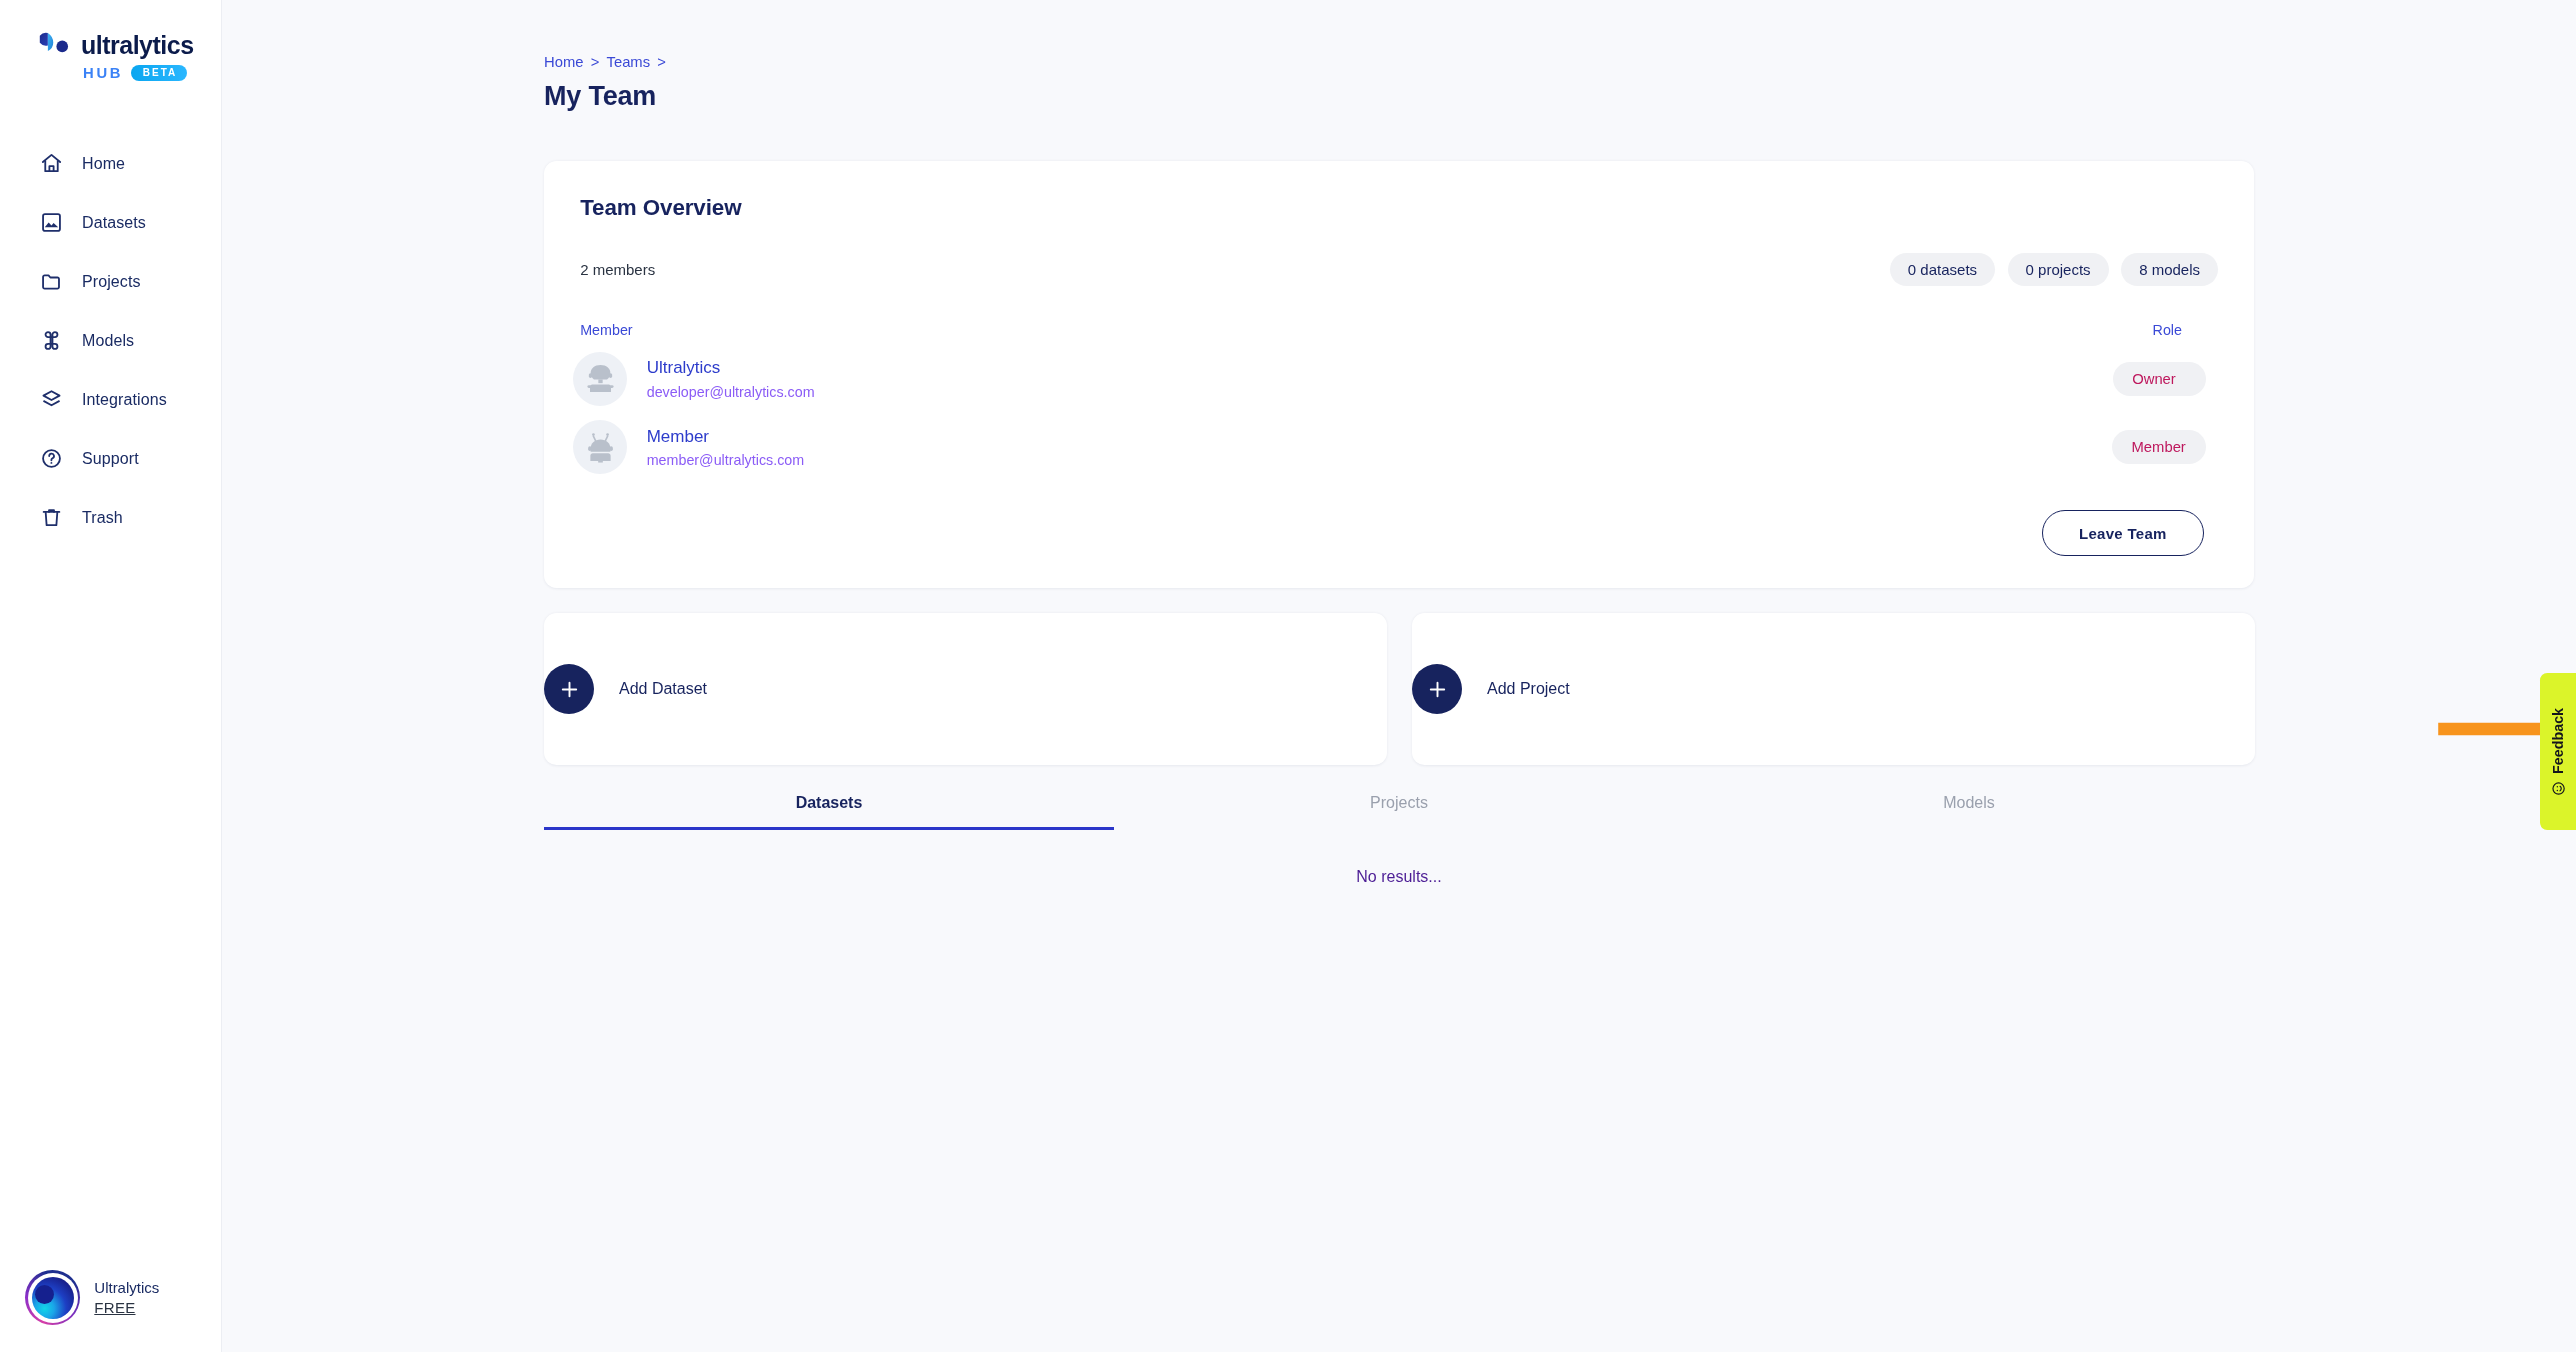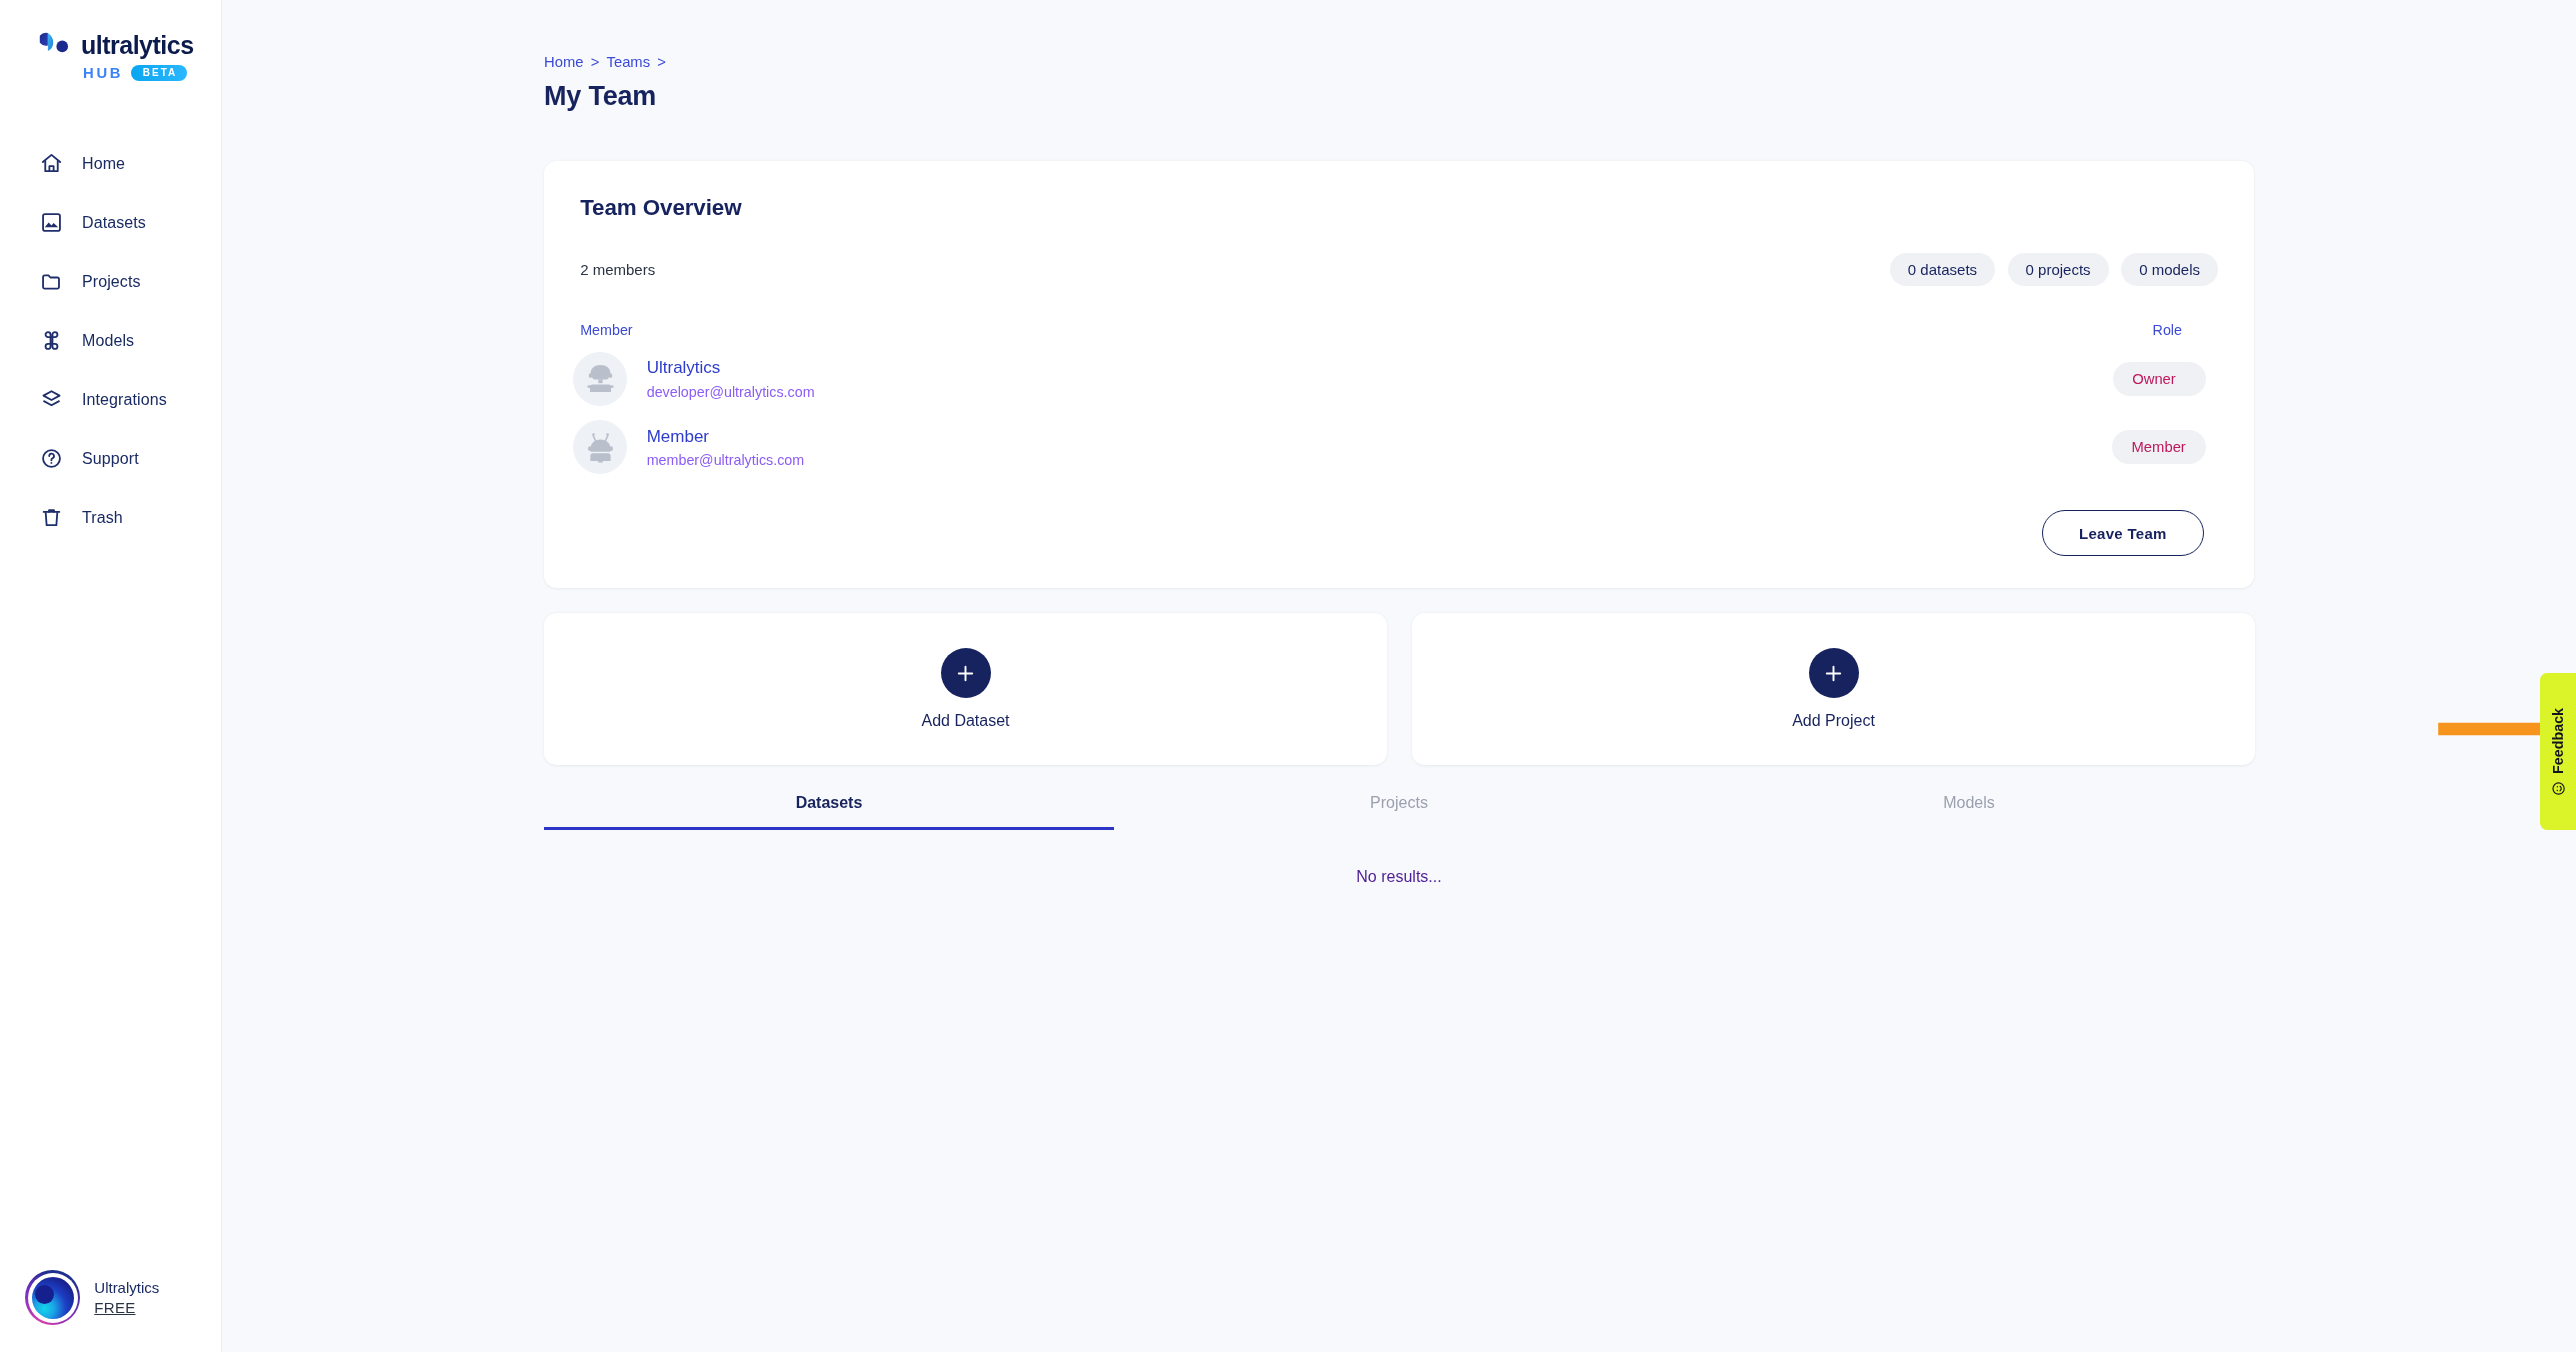--- a/index.html
+++ b/index.html
@@ -127,22 +127,22 @@
 
   .arrow-annot {
     position: absolute; left: 1894px; top: 543px; width: 179px; height: 50px;
     pointer-events: none;
   }
 
   .add-cards { display: flex; gap: 25px; margin-top: 25px; }
   .add-card {
     background: #fff; border-radius: 12.5px; box-shadow: 0 0.9px 2.7px rgba(20,30,70,.07);
     width: 843px; height: 152px;
-    display: flex; flex-direction: column; align-items: center; justify-content: center;
-    gap: 14px; cursor: pointer;
+    display: flex; flex-direction: row; align-items: center; 
+    gap: 25px; cursor: pointer;
   }
   .plus-circle {
     width: 50px; height: 50px; border-radius: 50%; background: #17235e;
     display: flex; align-items: center; justify-content: center;
   }
   .plus-circle svg { display: block; }
   .add-label { font-size: 16px; color: #17235e; }
 
   .tabs { display: flex; width: 1710px; margin-top: 9px; }
   .tab {
@@ -307,21 +307,21 @@
       <h1 class="page-title">My Team</h1>
 
       <section class="card">
         <div class="card-title">Team Overview</div>
 
         <div class="overview-row">
           <span class="members-count">2 members</span>
           <span class="pills">
             <span class="pill">0 datasets</span>
             <span class="pill">0 projects</span>
-            <span class="pill">0 models</span>
+            <span class="pill">8 models</span>
           </span>
         </div>
 
         <div class="table-head">
           <span class="th">Member</span>
           <span class="th th-role">Role</span>
         </div>
 
         <div class="member-row">
           <span class="member-left">

